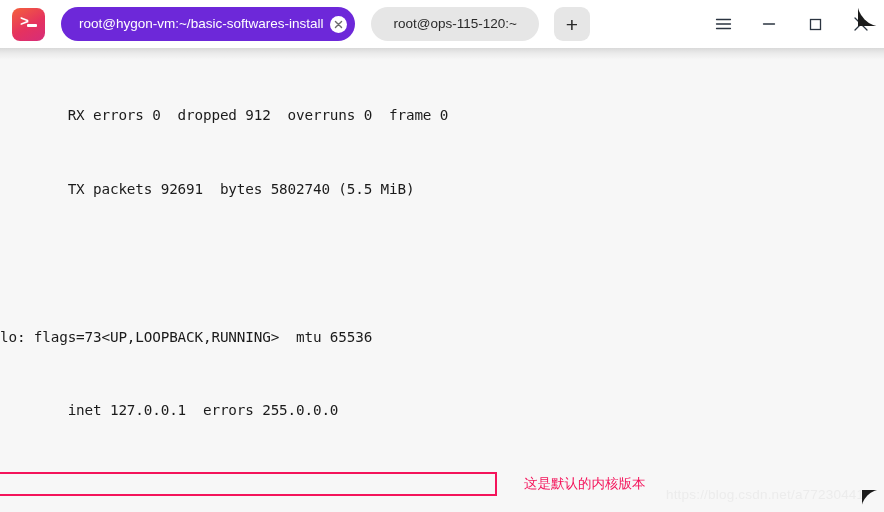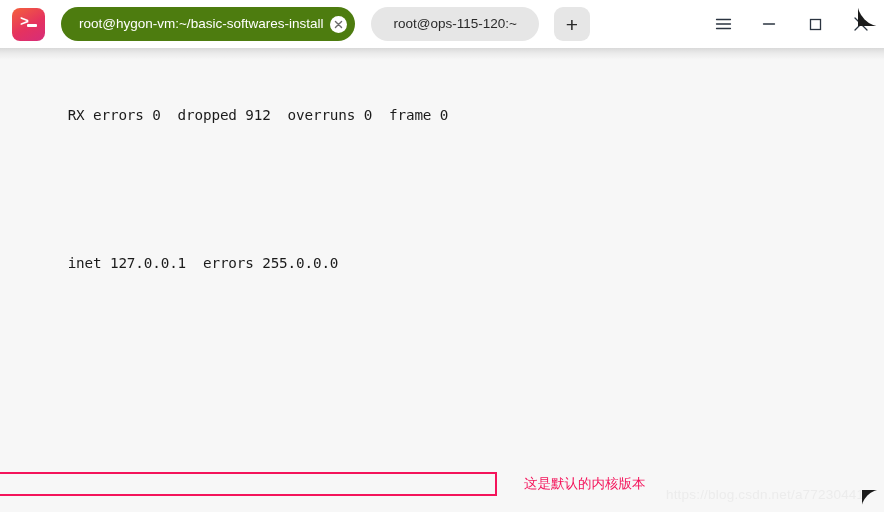--- a/index.html
+++ b/index.html
@@ -64,21 +64,21 @@
     height: 34px;
     border-radius: 17px;
     display: flex;
     align-items: center;
     font-size: 13.5px;
     white-space: nowrap;
     flex: 0 0 auto;
     cursor: default;
   }
   .tab.active {
-    background: #4d7c0f;
+    background: #6d28d9;
     color: #ffffff;
     padding: 0 8px 0 18px;
     margin-left: 6px;
   }
   .tab.inactive {
     background: #e6e6e6;
     color: #2a2a2a;
     padding: 12px 22px;
     margin-left: 16px;
   }
@@ -284,21 +284,23 @@
     </div>
   </div>
 
   <div id="corner-curl"></div>
 
   <div id="terminal">
     <div id="scroll-shadow"></div>
 
     <div id="term-text">
       <div class="tline">        RX errors 0  dropped 912  overruns 0  frame 0</div>
+      <div class="tline">        TX packets 92691  bytes 5802740 (5.5 MiB)</div>
       <div class="tline blank"></div>
+      <div class="tline">lo: flags=73&lt;UP,LOOPBACK,RUNNING&gt;  mtu 65536</div>
       <div class="tline">        inet 127.0.0.1  errors 255.0.0.0</div>
       
       
       
       
       
       
       
       
       

